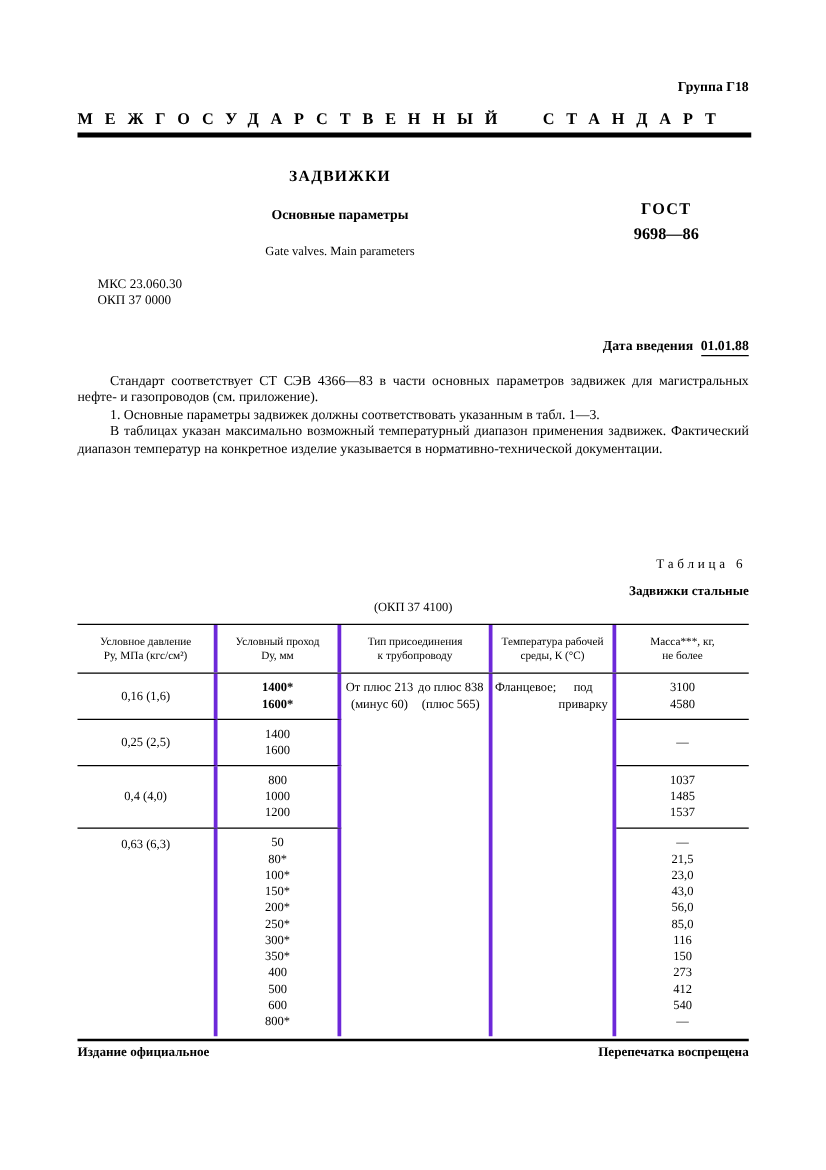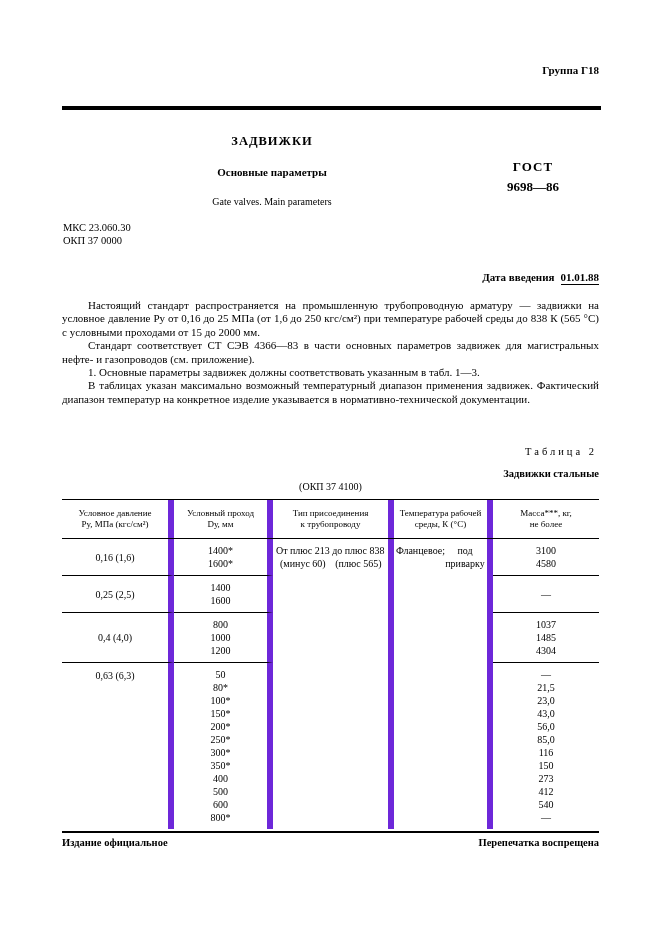--- a/index.html
+++ b/index.html
@@ -21,57 +21,58 @@
 
   .doc-head { position:absolute; top:130px; left:15px; right:0; display:flex; }
   .doc-head-left { flex:1; text-align:center; }
   .doc-title { font-size:12.5px; font-weight:bold; margin-top:4px; letter-spacing:1px; }
   .doc-subtitle { font-size:11px; font-weight:bold; margin-top:17px; }
   .doc-subtitle-en { font-size:10px; margin-top:18px; }
   .gost-block { width:132px; text-align:center; padding-top:29px; }
   .gost-label { font-size:13px; font-weight:bold; letter-spacing:1px; }
   .gost-number { font-size:13px; font-weight:bold; margin-top:4px; }
 
-  .codes { position:absolute; top:221px; left:1px; font-size:10.5px; line-height:13px; }
+  .codes { position:absolute; top:221px; left:16px; font-size:10.5px; line-height:13px; }
 
   .date-line { position:absolute; top:271px; right:0; font-size:11px; font-weight:bold; }
   .date-value { border-bottom:1px solid #000; padding-bottom:1px; margin-left:6px; }
 
   .body-text { position:absolute; top:299px; left:0; right:0; font-size:11px; line-height:13.4px; text-align:justify; }
   .para { text-indent:26px; }
 
   .table-label { position:absolute; top:446px; right:2px; font-size:10.5px; letter-spacing:3px; }
   .table-title { position:absolute; top:468px; left:0; right:0; text-align:right; font-size:10.5px; font-weight:bold; }
   .table-subtitle { position:absolute; top:481px; left:0; right:0; text-align:center; font-size:10px; }
 
   .gtable { position:absolute; top:499px; left:0; right:0; border-top:1px solid #000; }
   .gtable-header, .gtable-body { display:grid; grid-template-columns:112px 99px 121px 99px 1fr; }
   .gtable-header { border-bottom:1px solid #000; }
   .th { text-align:center; font-size:9px; line-height:11px; padding:8px 2px; }
-  .vline { border-right:6px solid #6d28d9; }
+  .vline { border-right:3px solid #6d28d9; }
   .td { font-size:10px; line-height:13px; text-align:center; padding:5px 2px; }
   .hsep { border-bottom:1px solid #000; }
   .pressure { display:flex; flex-direction:column; justify-content:center; }
   .pressure.top { justify-content:flex-start; padding-top:6px; }
   .mlist.centered { display:flex; flex-direction:column; justify-content:center; }
   .span-cell { display:flex; flex-direction:row; justify-content:center; }
 
   .footer { position:absolute; top:831px; left:0; right:0; border-top:2px solid #000;
             display:flex; justify-content:space-between; padding-top:4px;
             font-size:10.5px; font-weight:bold;gap:11px; }
   .page-num { position:absolute; top:872px; left:0; right:0; text-align:left; font-size:10.5px;text-decoration:underline; }
 </style>
 </head>
 <body>
 
 <div class="page">
   <div class="content">
 
     <div class="group-label">Группа Г18</div>
 
+    <div class="std-title">МЕЖГОСУДАРСТВЕННЫЙ СТАНДАРТ</div>
     <div class="title-rule"></div>
 
     <div class="doc-head">
       <div class="doc-head-left">
         <div class="doc-title">ЗАДВИЖКИ</div>
         <div class="doc-subtitle">Основные параметры</div>
         <div class="doc-subtitle-en">Gate valves. Main parameters</div>
       </div>
       <div class="gost-block">
         <div class="gost-label">ГОСТ</div>
@@ -82,27 +83,26 @@
     <div class="codes">
       <div>МКС 23.060.30</div>
       <div>ОКП 37 0000</div>
     </div>
 
     <div class="date-line">
       <span>Дата введения</span><span class="date-value">01.01.88</span>
     </div>
 
     <div class="body-text">
-        <p class="para">Настоящий стандарт распространяется на промышленную трубопроводную арматуру — задвижки на условное давление Ру от 0,16 до 25 МПа (от 1,6 до 250 кгс/см²) при температуре рабочей среды до 838 К (565 °С) с условными проходами от 15 до 2000 мм.</p>
         <p class="para">Стандарт соответствует СТ СЭВ 4366—83 в части основных параметров задвижек для магистральных нефте- и газопроводов (см. приложение).</p>
         <p class="para">1. Основные параметры задвижек должны соответствовать указанным в табл. 1—3.</p>
         <p class="para">В таблицах указан максимально возможный температурный диапазон применения задвижек. Фактический диапазон температур на конкретное изделие указывается в нормативно-технической документации.</p>
       </div>
 
-    <div class="table-label">Таблица 2</div>
+    <div class="table-label">Таблица 6</div>
     <div class="table-title">Задвижки стальные</div>
     <div class="table-subtitle">(ОКП 37 4100)</div>
 
     <div class="gtable">
       <div class="gtable-header">
           <div class="th vline">
             <div>Условное давление</div>
             <div>Ру, МПа (кгс/см²)</div>
           </div>
           <div class="th vline">
@@ -119,21 +119,21 @@
           </div>
           <div class="th">
             <div>Масса***, кг,</div>
             <div>не более</div>
           </div>
         </div>
       <div class="gtable-body">
           <div class="td pressure vline hsep" style="grid-area: 1 / 1;">
             <div>0,16 (1,6)</div>
           </div>
-          <div class="td dlist vline hsep" style="grid-area: 1 / 2;">
+          <div class="td dlist vline hsep" style="grid-area: 1 / 2; font-weight: bold;">
             <div>1400*</div>
             <div>1600*</div>
           </div>
           <div class="td mlist hsep" style="grid-area: 1 / 5;">
             <div>3100</div>
             <div>4580</div>
           </div>
           <div class="td pressure vline hsep" style="grid-area: 2 / 1;">
             <div>0,25 (2,5)</div>
           </div>
@@ -148,21 +148,21 @@
             <div>0,4 (4,0)</div>
           </div>
           <div class="td dlist vline hsep" style="grid-area: 3 / 2;">
             <div>800</div>
             <div>1000</div>
             <div>1200</div>
           </div>
           <div class="td mlist hsep" style="grid-area: 3 / 5;">
             <div>1037</div>
             <div>1485</div>
-            <div>4304</div>
+            <div>1537</div>
           </div>
           <div class="td pressure vline top" style="grid-area: 4 / 1;">
             <div>0,63 (6,3)</div>
           </div>
           <div class="td dlist vline" style="grid-area: 4 / 2;">
             <div>50</div>
             <div>80*</div>
             <div>100*</div>
             <div>150*</div>
             <div>200*</div>

